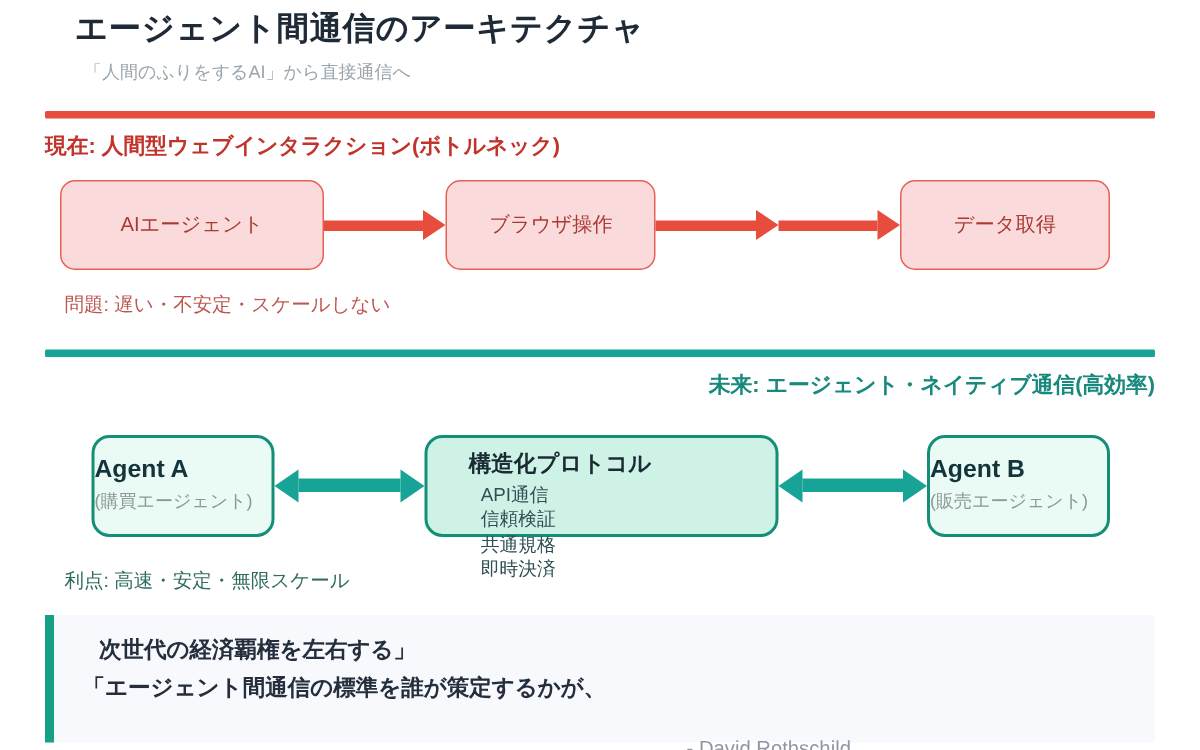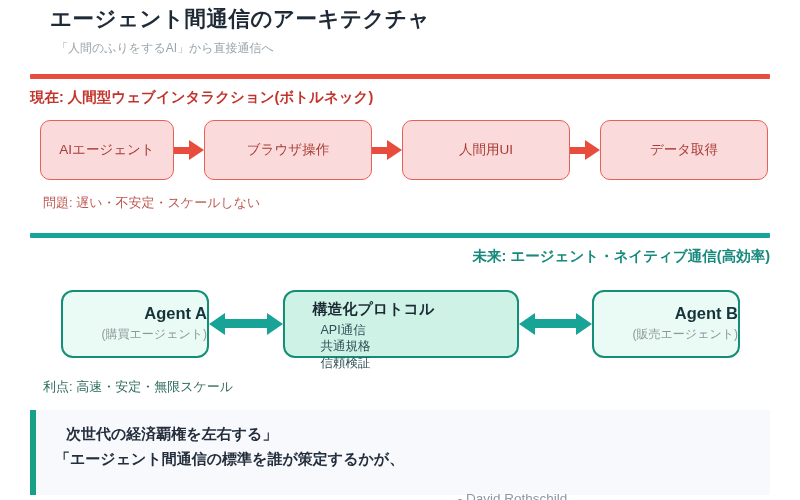--- a/index.html
+++ b/index.html
@@ -26,42 +26,42 @@
   .note { margin: 14px 30px 0 43px; font-size: 13px; }
   .note-red  { color: #bc564f; }
   .note-teal { color: #2f6b5f; margin-top: 8px; }
 
   
   .flow-red {
     display: flex; align-items: center;
     margin: 13px 60px 0 40px; height: 60px;
   }
   .step-box {
-    width: 168px; height: 60px; flex: none;
+    width: 140px; height: 60px; flex: none;
     display: flex; align-items: center; justify-content: center;
     background: #fadada; border: 1.6px solid #e76056; border-radius: 10px;
     color: #a93b34; font-size: 13.5px;
   }
-  .step-box.wide { width: 134px; }
+  .step-box.wide { width: 176px; }
   .arrow-r { flex: 1; display: flex; align-items: center; min-width: 30px; }
   .arrow-r .shaft { flex: 1; height: 7px; background: #e74c3c; }
   .arrow-r .head {
     width: 0; height: 0; flex: none;
     border-top: 10px solid transparent; border-bottom: 10px solid transparent;
     border-left: 15px solid #e74c3c;
   }
 
   
   .flow-teal {
     display: flex; align-items: center;
     margin: 11px 60px 0 61px; height: 93px;
   }
   .agent-box {
-    width: 148px; height: 68px; flex: none;
-    display: flex; flex-direction: column; align-items: flex-end; justify-content: center;
+    width: 122px; height: 68px; flex: none;
+    display: flex; flex-direction: column; align-items: flex-start; justify-content: center;
     background: #eafaf4; border: 2px solid #148f77; border-radius: 12px;
   }
   .agent-name { font-size: 16.5px; font-weight: bold; color: #13343b; }
   .agent-role { margin-top: 3px; font-size: 12px; color: #8b9898; }
   .protocol-box {
     width: 236px; height: 68px; flex: none;
     background: #cff2e7; border: 2.2px solid #148f77; border-radius: 12px;
     padding: 8px 0 0 28px;
   }
   .protocol-title { font-size: 15px; font-weight: bold; color: #1b2b33; }
@@ -110,21 +110,20 @@
     <div class="step-box wide">AIエージェント</div>
     <div class="arrow-r">
         <span class="shaft"></span>
         <span class="head"></span>
       </div>
     <div class="step-box">ブラウザ操作</div>
     <div class="arrow-r">
         <span class="shaft"></span>
         <span class="head"></span>
       </div>
-    <div class="step-box">人間用UI</div>
     <div class="arrow-r">
         <span class="shaft"></span>
         <span class="head"></span>
       </div>
     <div class="step-box">データ取得</div>
   </div>
 
   <div class="note note-red">問題: 遅い・不安定・スケールしない</div>
 
   <div class="bar bar-teal"></div>
@@ -137,22 +136,23 @@
     </div>
     <div class="arrow-lr">
         <span class="head-l"></span>
         <span class="shaft"></span>
         <span class="head-r"></span>
       </div>
     <div class="protocol-box">
       <div class="protocol-title">構造化プロトコル</div>
       <ul class="protocol-list">
         <li>API通信</li>
+        <li>信頼検証</li>
         <li>共通規格</li>
-        <li>信頼検証</li>
+        <li>即時決済</li>
       </ul>
     </div>
     <div class="arrow-lr">
         <span class="head-l"></span>
         <span class="shaft"></span>
         <span class="head-r"></span>
       </div>
     <div class="agent-box">
       <div class="agent-name">Agent B</div>
       <div class="agent-role">(販売エージェント)</div>

